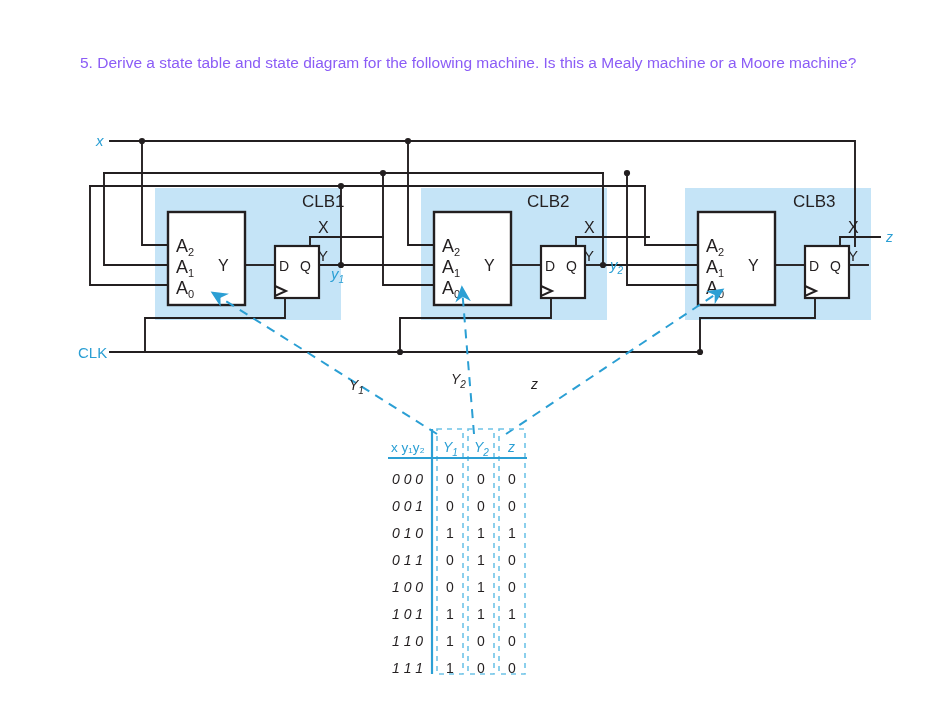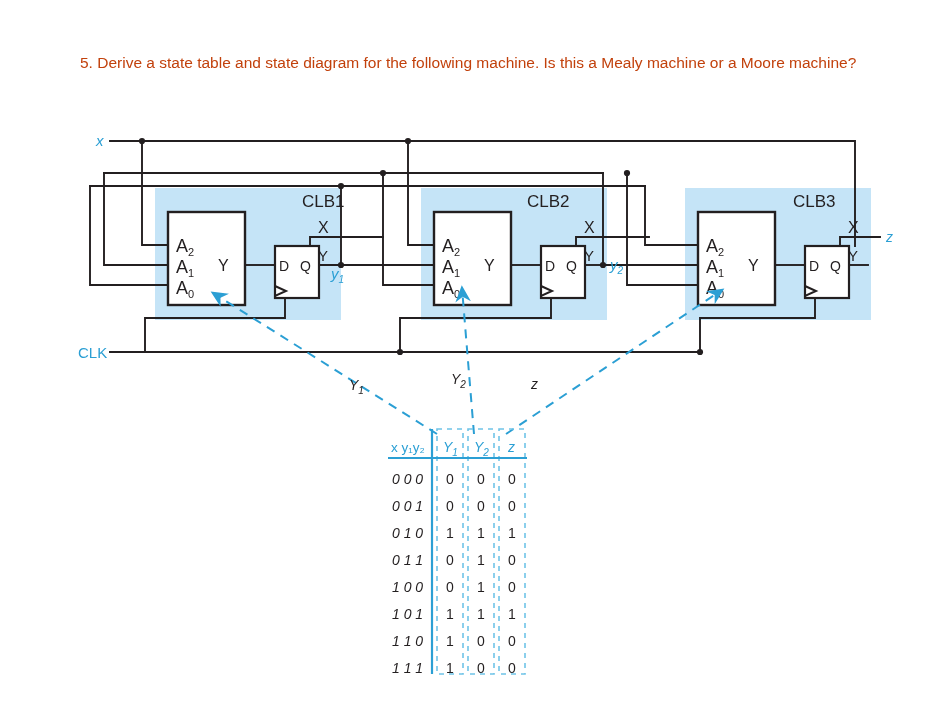--- a/index.html
+++ b/index.html
@@ -21,21 +21,21 @@
     width: 931px;
     height: 725px;
   }
   .question {
     position: absolute;
     left: 52px;
     top: 50px;
     width: 840px;
     font-size: 15.5px;
     line-height: 25px;
-    color: #c2410c;
+    color: #8b5cf6;
     font-family: "Liberation Sans", sans-serif;
   }
   .q-indent { display: inline-block; width: 28px; }
   svg#figure {
     position: absolute;
     left: 0;
     top: 0;
     width: 931px;
     height: 725px;
   }

